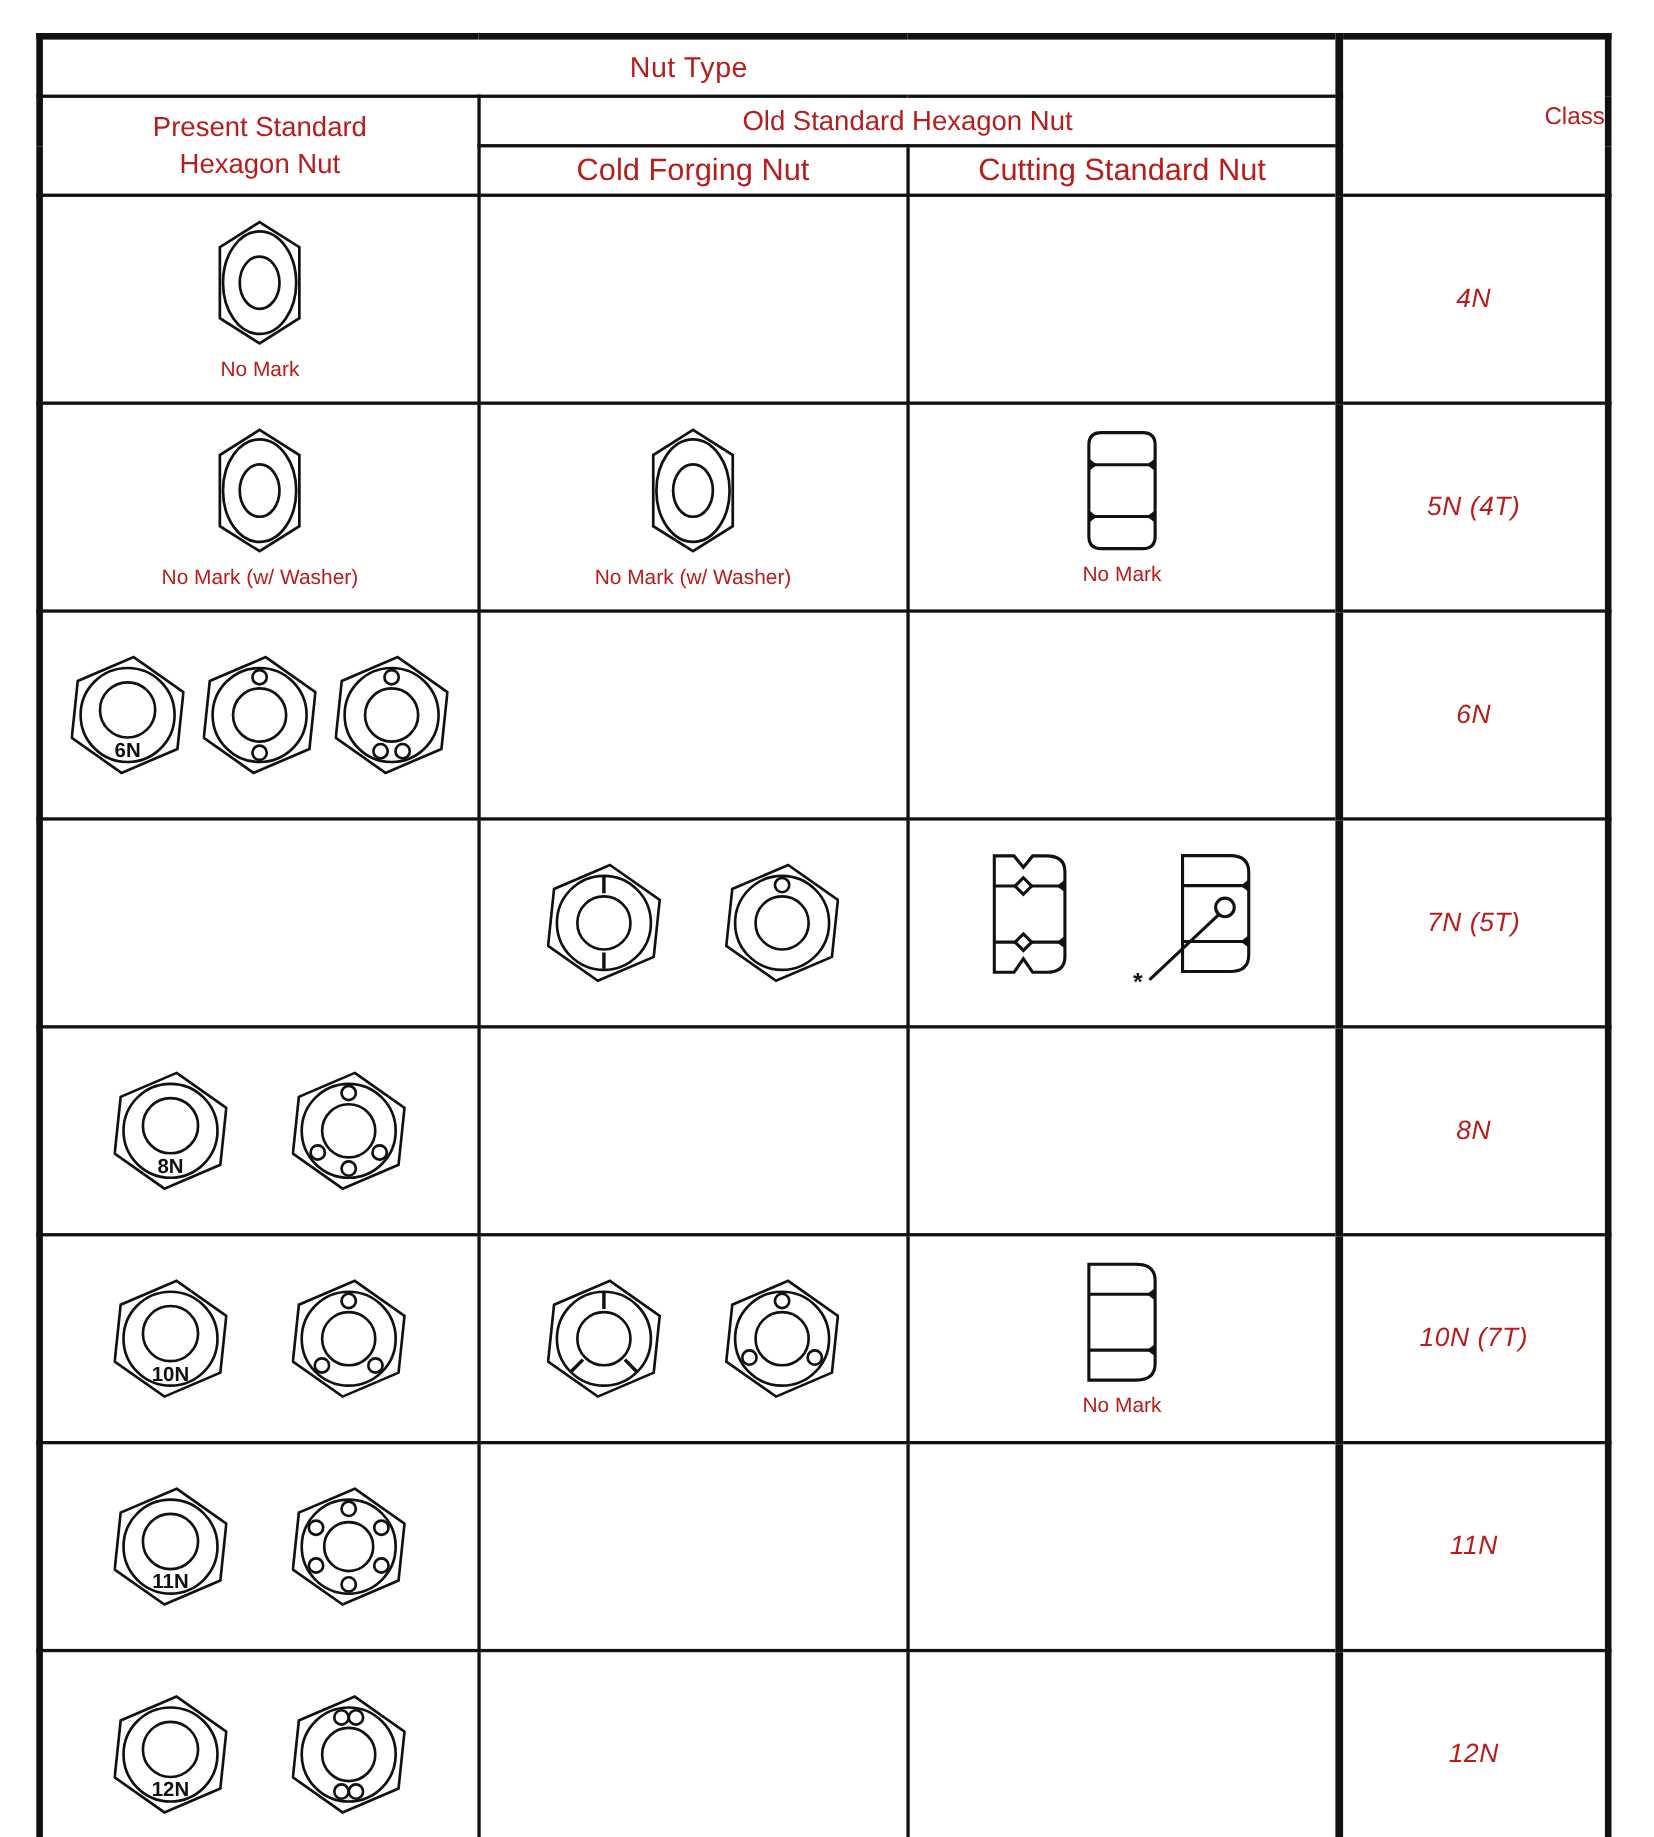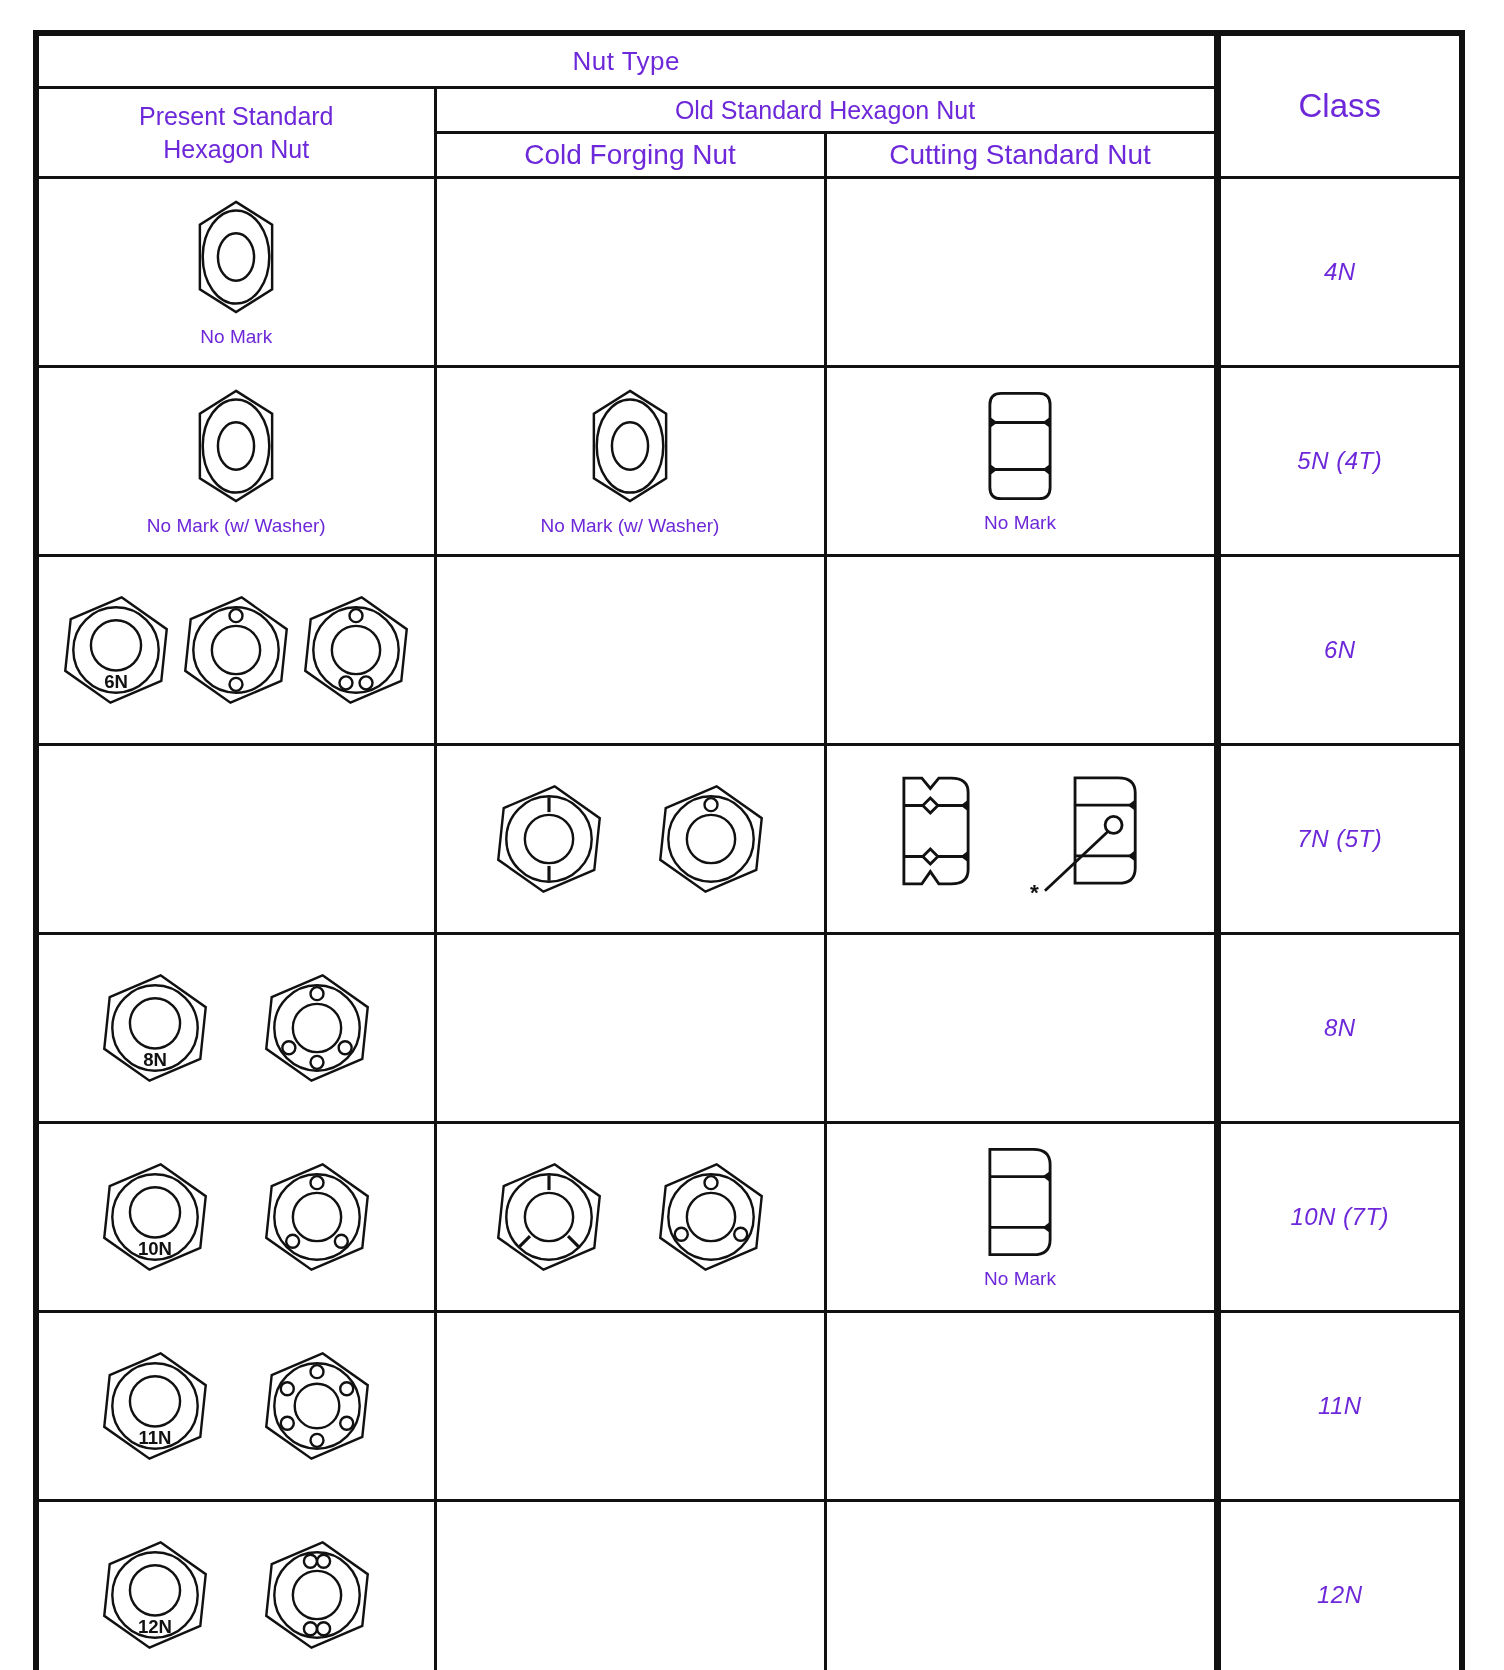--- a/index.html
+++ b/index.html
@@ -1,33 +1,33 @@
 <!DOCTYPE html>
 <html><head>
 <meta charset="utf-8">
 <style>
   html,body{margin:0;padding:0;background:#fff;}
   .page{
     width:1504px;height:1670px;position:relative;background:#fff;
-    font-family:"Liberation Sans",sans-serif;color:#6d28d9;overflow:hidden;
+    font-family:"Liberation Sans",sans-serif;color:#b91c1c;overflow:hidden;
   }
   table.nut-table{
     position:absolute;left:33px;top:30px;
     border-collapse:collapse;table-layout:fixed;
     border:6px solid #111;background:#fff;
   }
   th,td{border:3px solid #111;padding:0;text-align:center;vertical-align:middle;overflow:hidden;}
   .class-col{border-left:7px solid #111;}
   thead th{font-weight:400;background:#fff;}
   .h-nuttype{height:50px;font-size:26px;letter-spacing:.5px;}
   .h-old{height:42px;font-size:25px;margin-left:32px;}
   .h-sub{height:42px;font-size:28px;}
   .present-th{font-size:25px;}
   .present-h{display:inline-block;text-align:center;white-space:pre-line;line-height:1.3;}
-  .class-h{font-size:33px;}
+  .class-h{font-size:22px;text-align:right;}
   tbody td{height:186px;}
   .cellwrap{display:flex;flex-direction:column;align-items:center;justify-content:center;gap:10px;height:100%;}
   .figs{display:flex;align-items:flex-start;justify-content:center;gap:58px;}
   .figs[data-count="3"]{gap:16px;}
   .caption{font-size:19px;line-height:1;padding-top:2px;}
   .class-cell{font-size:24px;letter-spacing:.5px;font-style:italic;}
 </style>
 </head>
 <body>
 

